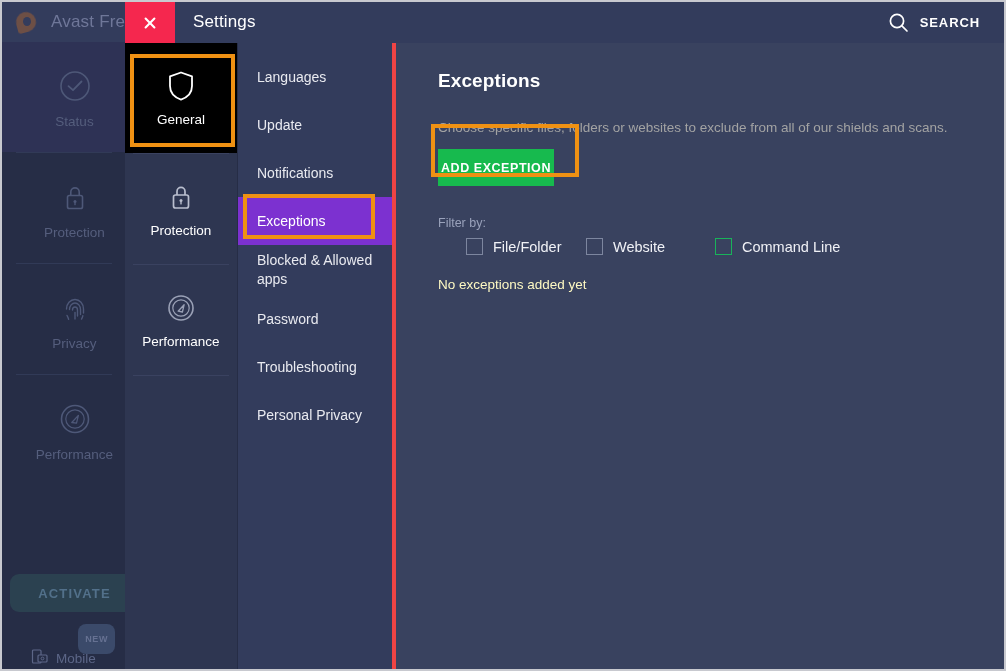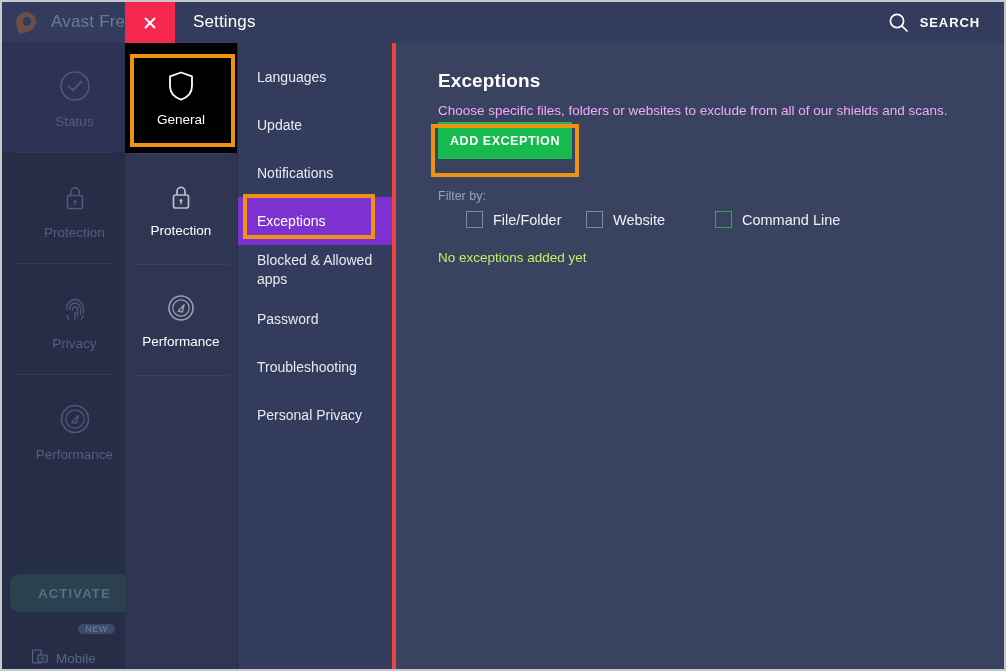--- a/index.html
+++ b/index.html
@@ -88,21 +88,21 @@
   .bg-mobile {
     position: absolute; left: 0; top: 596px;
     width: 123px; height: 40px;
     display: flex; align-items: center; justify-content: center;
     gap: 7px; color: #5c6687; font-size: 13.5px;
   }
   .bg-new-badge {
     position: absolute; right: 10px; top: 582px;
     background: #3b4a6a; color: #667192;
     font-size: 9px; font-weight: bold; letter-spacing: .6px;
-    padding: 0 7px; border-radius: 8px;
+    padding: 10px 7px; border-radius: 8px;
   }
 
   
   .settings-win {
     position: absolute; left: 123px; top: 0;
     width: 879px; height: 667px;
     background: #2c3450;
   }
 
   .win-titlebar {
@@ -178,26 +178,26 @@
     position: absolute; left: 271px; top: 41px;
     width: 608px; height: 626px;
     background: #39425f;
     padding: 27px 0 0 42px;
   }
   .content-title {
     color: #ffffff; font-size: 19px; font-weight: bold;
     letter-spacing: .1px;
   }
   .content-desc {
-    margin-top: 11px;
-    color: #f0abfc; font-size: 13.5px;
+    margin-top: 28px;
+    color: #a3a3a3; font-size: 13.5px;
   }
   .add-btn {
-    margin-top: 4px;
-    width: 134px; height: 37px;
+    margin-top: 14px;
+    width: 116px; height: 37px;
     background: #17ba4e;
     color: #ffffff; font-size: 12.5px;
     font-weight: bold; letter-spacing: .55px;
     display: flex; align-items: center; justify-content: center;
     border: none; cursor: pointer;
     font-family: "Liberation Sans", sans-serif;
   }
   .filter-label {
     margin-top: 30px;
     color: #9aa2bb; font-size: 12.5px;
@@ -214,21 +214,21 @@
     width: 17px; height: 17px;
     border: 1px solid #7d869f;
     background: transparent;
   }
   .cbox.hover { border-color: #19b35a; }
   .filter-text {
     color: #f0f1f6; font-size: 14.5px;
   }
   .empty-text {
     margin-top: 22px;
-    color: #bef264; font-size: 13.5px;
+    color: #fef9c3; font-size: 13.5px;
   }
 
   
   .hl {
     position: absolute;
     border: 4px solid #ef9113;
     pointer-events: none;
     z-index: 40;
   }
 </style>

